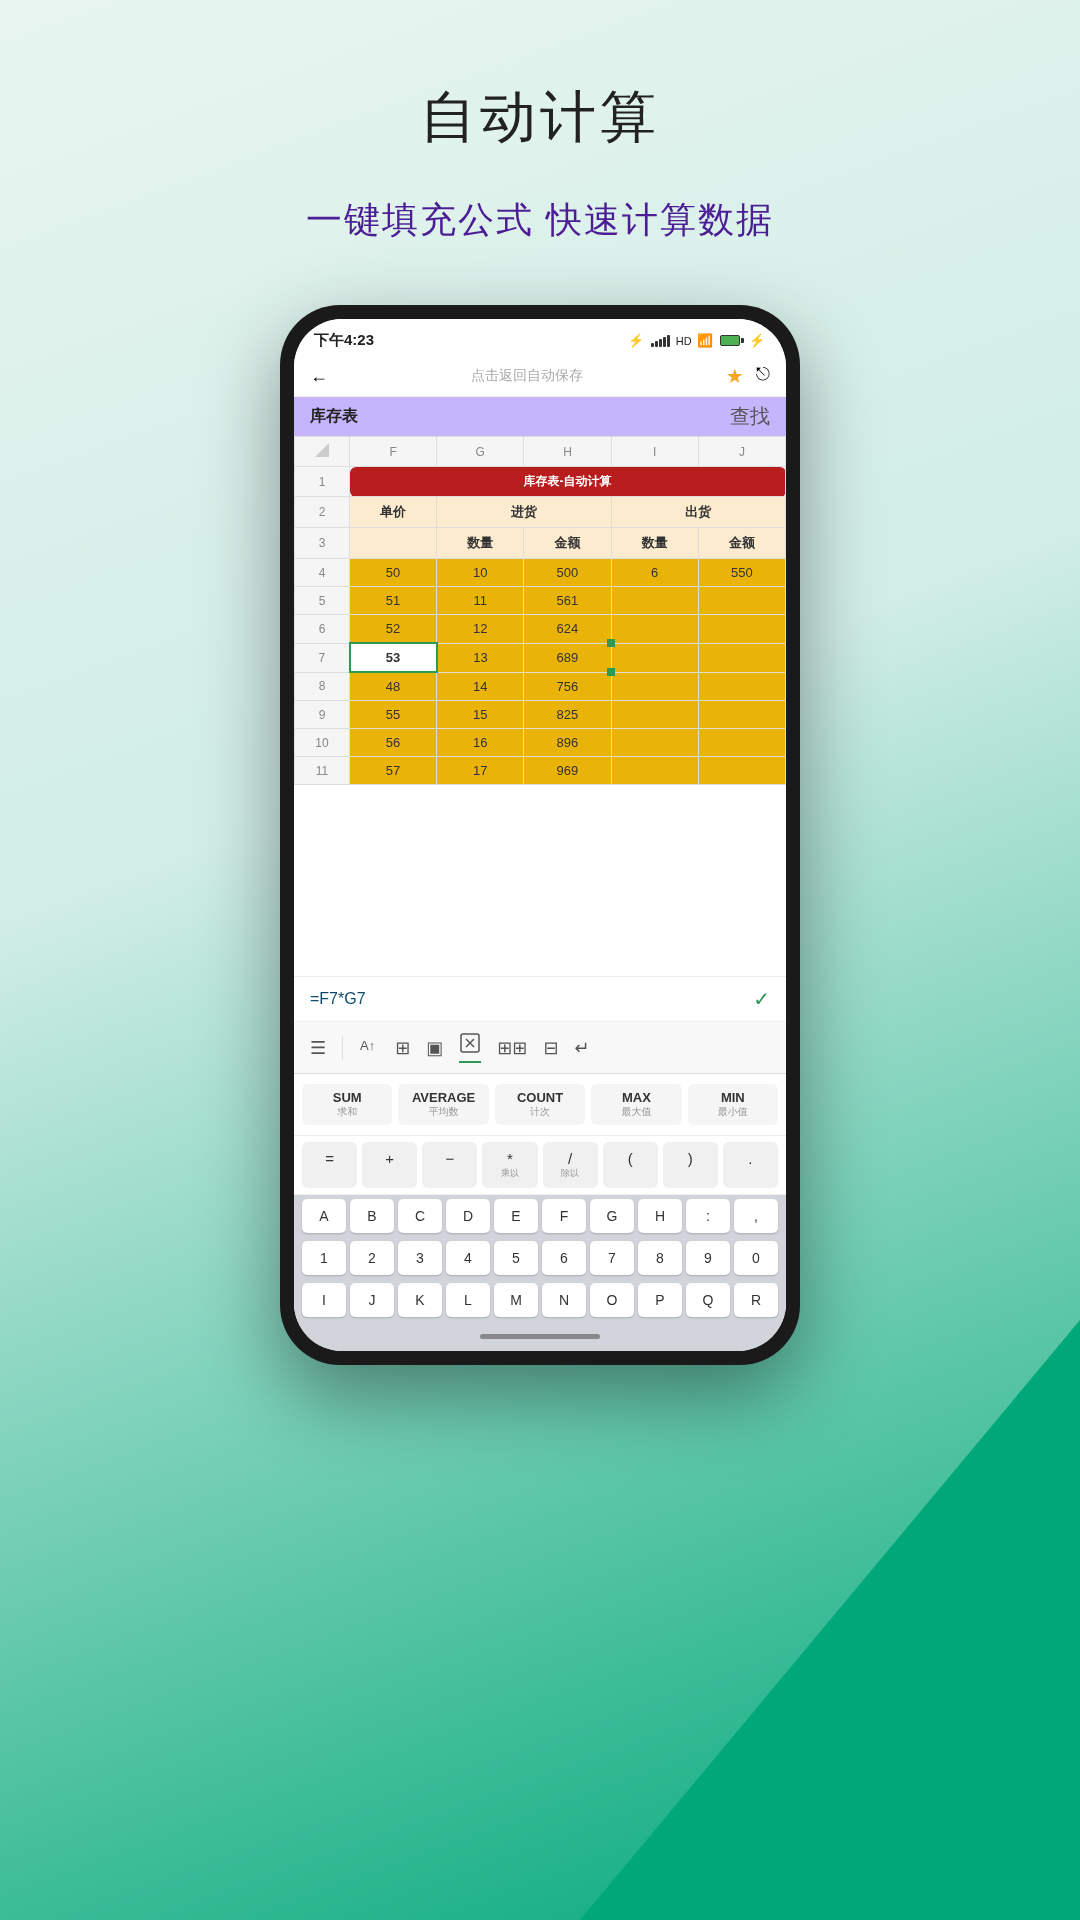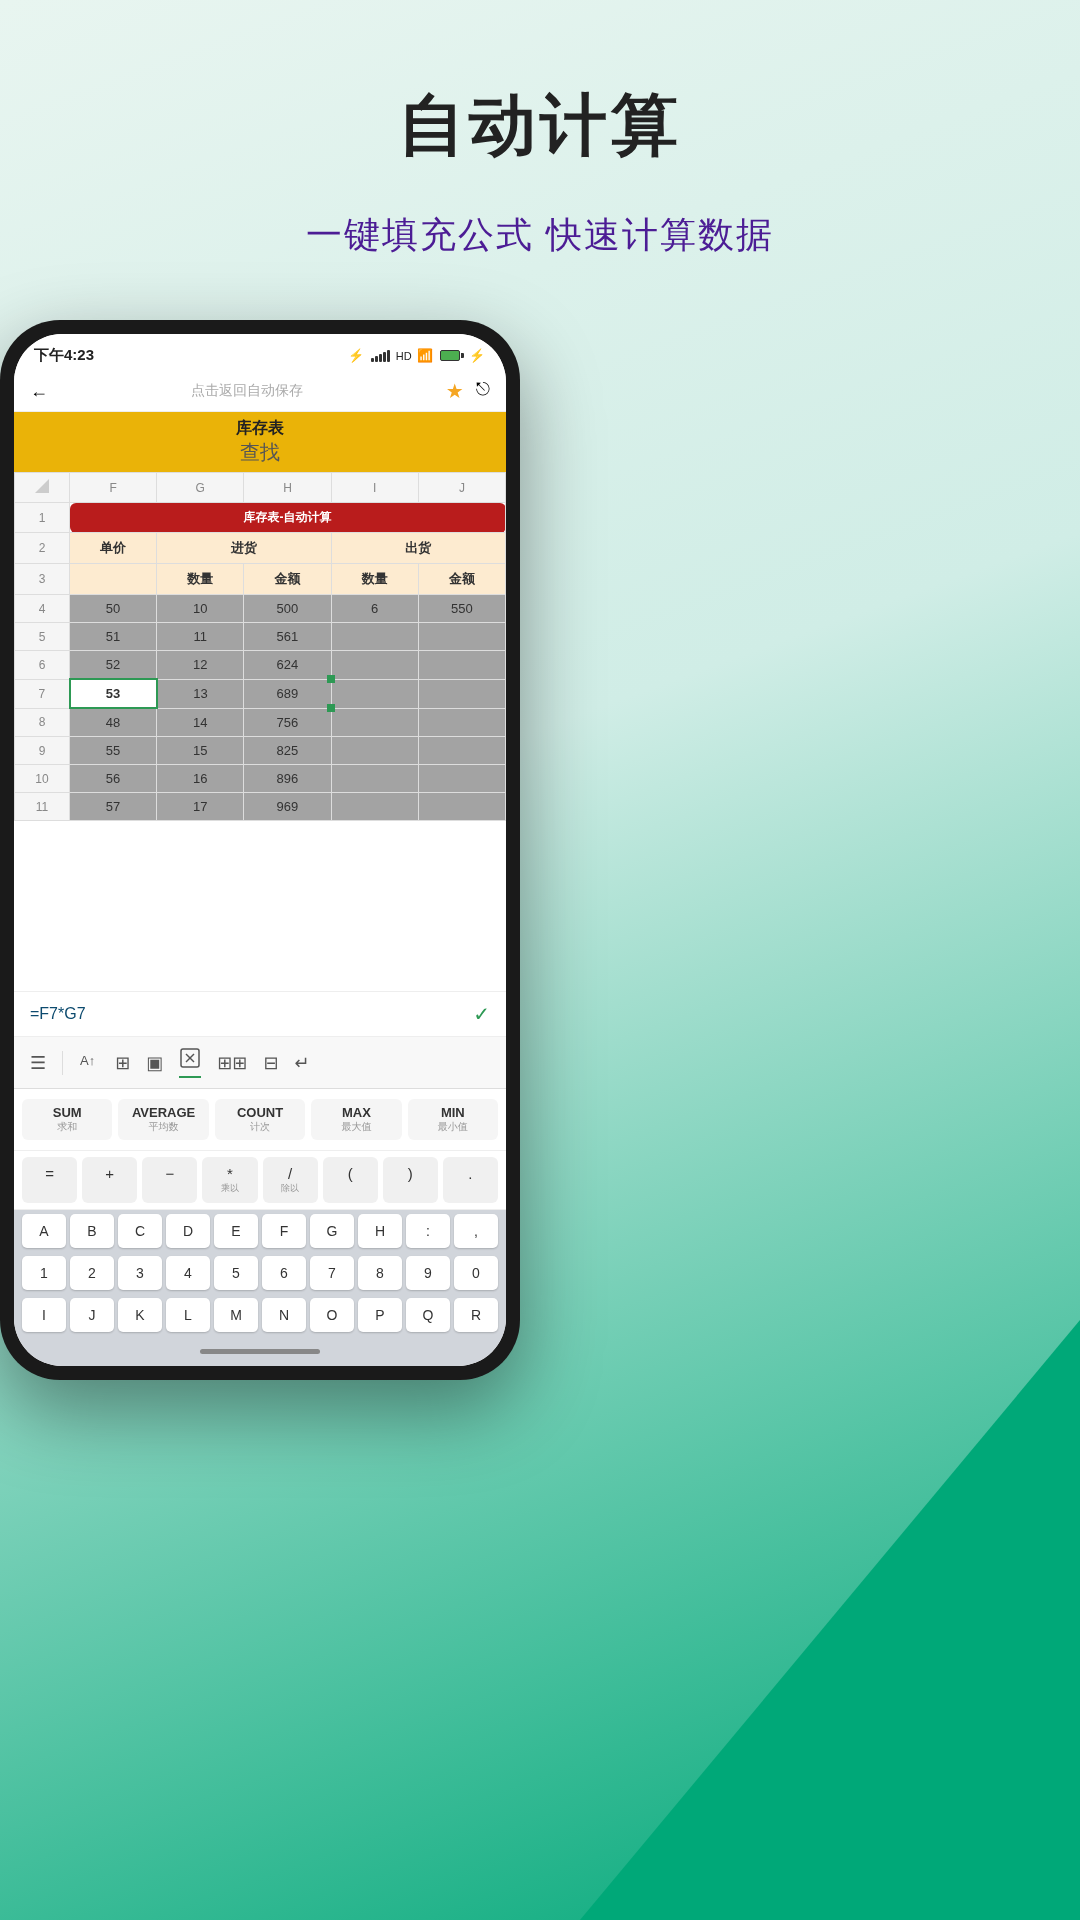--- a/index.html
+++ b/index.html
@@ -28,38 +28,39 @@
 
     
     .top-section {
       position: relative;
       z-index: 1;
       text-align: center;
       padding-top: 80px;
     }
 
     .main-title {
-      font-size: 67px;
-      font-weight: 700;
+      font-size: 56px;
+      font-weight: 400;
       color: #222;
       letter-spacing: 4px;
     }
 
     .sub-title {
       font-size: 36px;
       color: #4c1d95;
       margin-top: 40px;
       letter-spacing: 2px;
     }
 
     
     .phone-container {
       position: relative;
       z-index: 2;
       display: flex;
+      justify-content: center;
       margin-top: 60px;
     }
 
     .phone-frame {
       width: 520px;
       height: 1060px;
       background: #1a1a1a;
       border-radius: 60px;
       padding: 14px;
       position: relative;
@@ -116,27 +117,26 @@
       color: #aaa;
     }
 
     .nav-icons {
       display: flex;
       gap: 12px;
     }
 
     
     .toolbar {
-      background: #eab308;
+      background: #c4b5fd;
       padding: 6px 16px;
       display: flex;
       justify-content: space-between;
       align-items: center;
       flex-shrink: 0;
-      flex-direction: column;
     }
 
     .toolbar-title {
       font-size: 16px;
       font-weight: 600;
       color: #222;
     }
 
     .toolbar-action {
       font-size: 20px;
@@ -194,21 +194,21 @@
       border-radius: 6px;
     }
 
     .header-row {
       background: #fdebd0;
       font-weight: 600;
       color: #333;
     }
 
     .data-row td {
-      background: #a3a3a3;
+      background: #eab308;
       color: #333;
     }
 
     .data-row td:first-child {
       background: #f5f5f5;
       color: #888;
     }
 
     .selected-cell {
       border: 2px solid #2d9954 !important;

